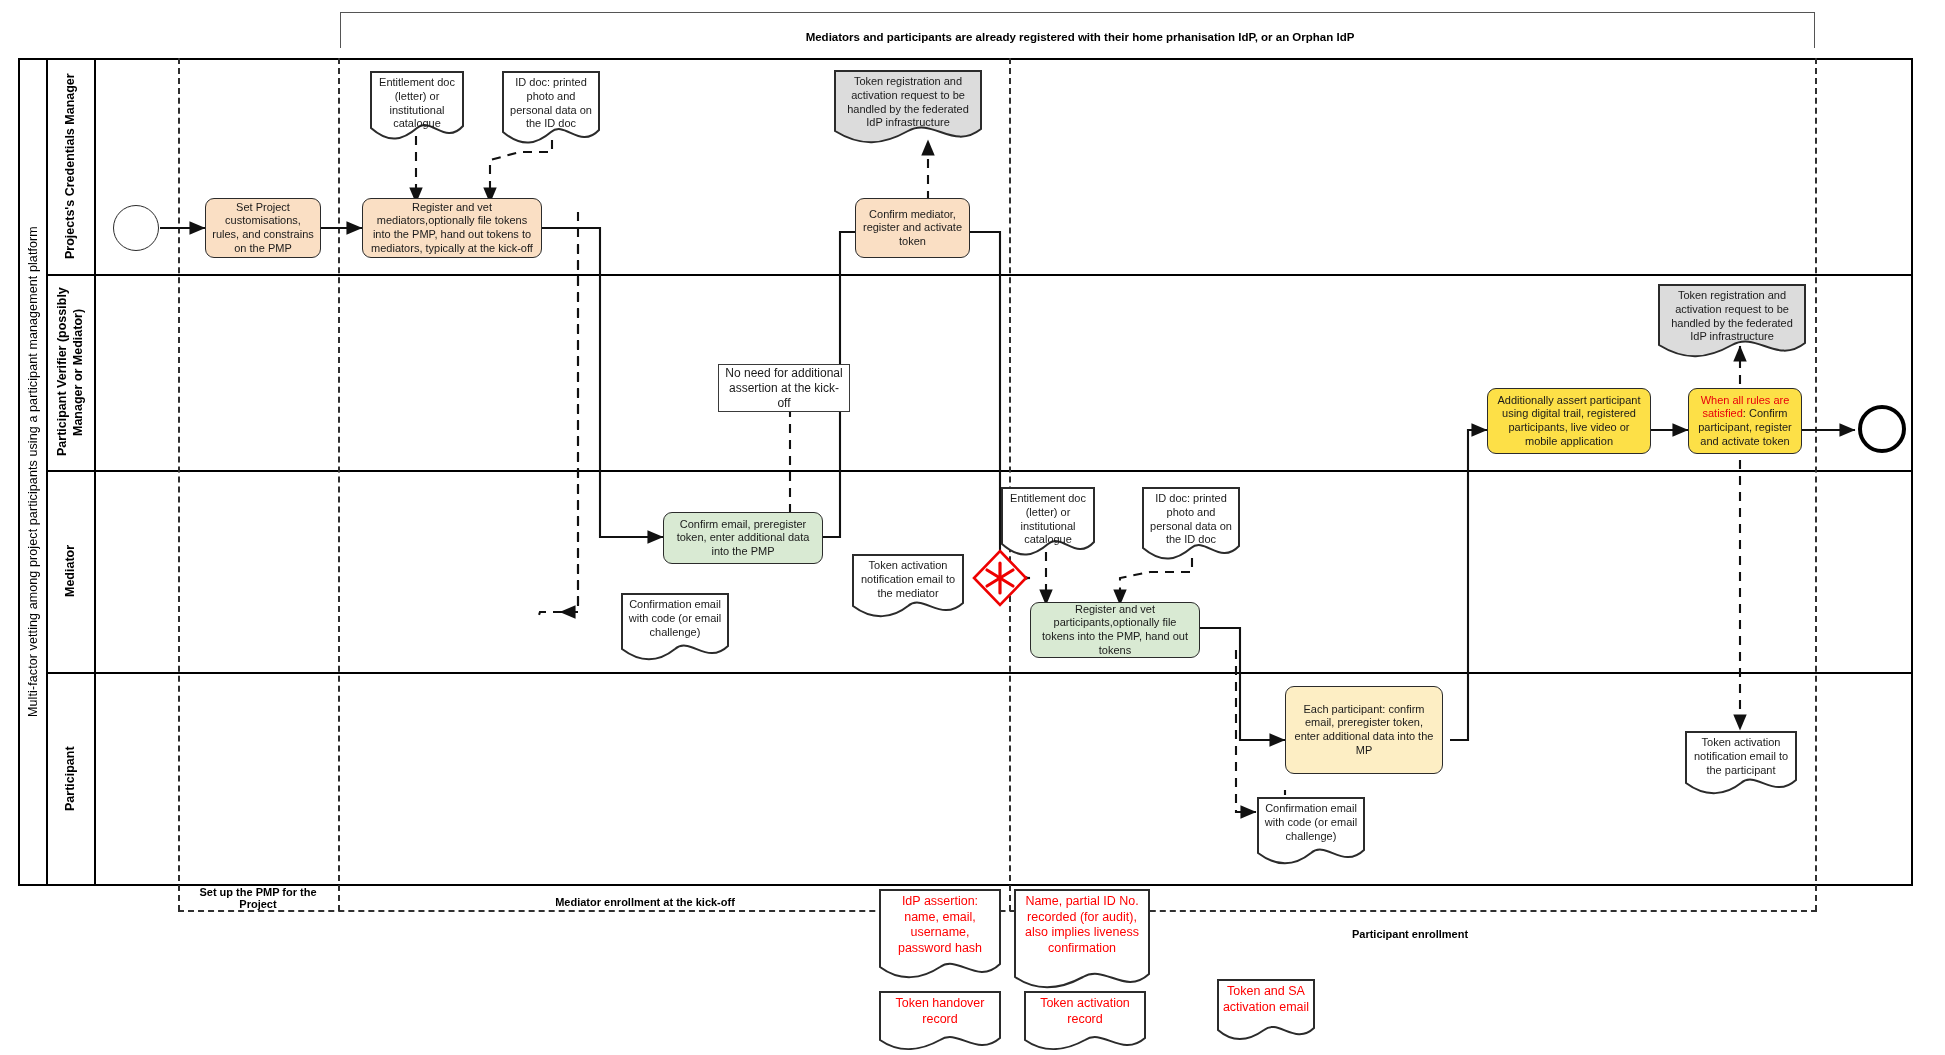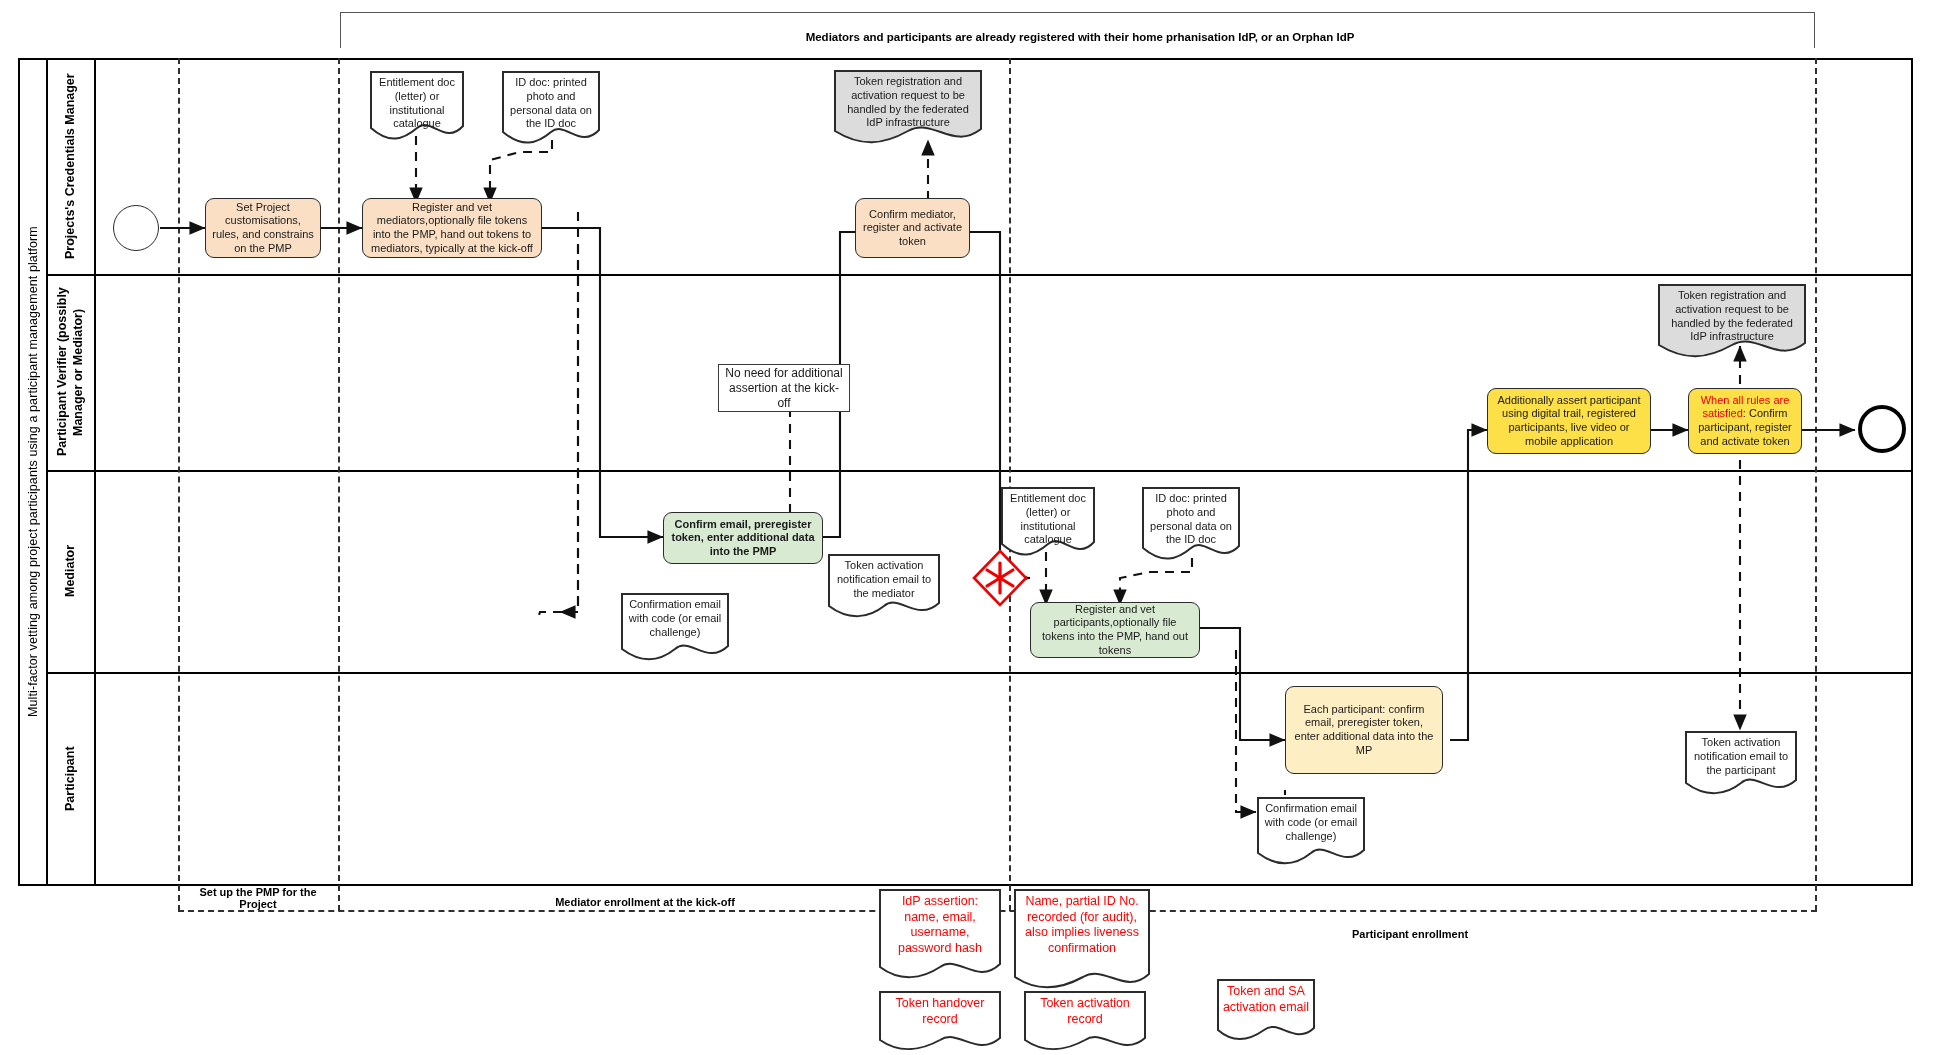--- a/index.html
+++ b/index.html
@@ -184,21 +184,21 @@
   <div class="abs task task-orange" style="left:855px;top:198px;width:115px;height:60px;">Confirm mediator, register and activate token</div>
 
   <div class="abs task task-blue" style="left:1487px;top:388px;width:164px;height:66px;">Additionally assert participant using digital trail, registered participants, live video or mobile application</div>
 
   <div class="abs task task-blue" style="left:1688px;top:388px;width:114px;height:66px;">
     <div style="text-align:center;">
       <span class="red-em">When all rules are satisfied</span><span>: Confirm participant, register and activate token</span>
     </div>
   </div>
 
-  <div class="abs task task-green" style="left:663px;top:512px;width:160px;height:52px;font-weight:bold;">Confirm email, preregister token, enter additional data into the PMP</div>
+  <div class="abs task task-green" style="left:663px;top:512px;width:160px;height:52px;">Confirm email, preregister token, enter additional data into the PMP</div>
 
   <div class="abs task task-yellow" style="left:1285px;top:686px;width:158px;height:88px;">Each participant: confirm email, preregister token, enter additional data into the MP</div>
 
   <div class="abs task task-green" style="left:1030px;top:602px;width:170px;height:56px;">Register and vet participants,optionally file tokens into the PMP, hand out tokens</div>
 
   <div class="abs note" style="left:718px;top:364px;width:132px;height:48px;">No need for additional assertion at the kick-off</div>
 
   <div class="doc" style="left:369px;top:70px;width:96px;height:72px;">
     <svg width="96" height="72" viewBox="0 0 96 72">
       <path d="M2,2 L94,2 L94,56 C76,76 62,46 48,58 C34,70 20,74 2,58 Z" fill="#ffffff" stroke="#2b2b2b" stroke-width="2"></path>
@@ -227,21 +227,21 @@
     <div class="doc-txt" style="height:78px;">Token registration and activation request  to be handled by the federated IdP infrastructure</div>
   </div>
 
   <div class="doc" style="left:620px;top:592px;width:110px;height:70px;">
     <svg width="110" height="70" viewBox="0 0 110 70">
       <path d="M2,2 L108,2 L108,54 C87,74 70,44 55,57 C40,69 22,72 2,57 Z" fill="#ffffff" stroke="#2b2b2b" stroke-width="2"></path>
     </svg>
     <div class="doc-txt" style="height:70px;">Confirmation email with code (or email challenge)</div>
   </div>
 
-  <div class="doc" style="left:827px;top:553px;width:114px;height:66px;">
+  <div class="doc" style="left:851px;top:553px;width:114px;height:66px;">
     <svg width="114" height="66" viewBox="0 0 114 66">
       <path d="M2,2 L112,2 L112,50 C90,70 72,40 57,53 C42,65 22,68 2,53 Z" fill="#ffffff" stroke="#2b2b2b" stroke-width="2"></path>
     </svg>
     <div class="doc-txt" style="height:66px;">Token activation notification email to the mediator</div>
   </div>
 
   <div class="doc" style="left:1000px;top:486px;width:96px;height:72px;">
     <svg width="96" height="72" viewBox="0 0 96 72">
       <path d="M2,2 L94,2 L94,56 C76,76 62,46 48,58 C34,70 20,74 2,58 Z" fill="#ffffff" stroke="#2b2b2b" stroke-width="2"></path>
     </svg>

